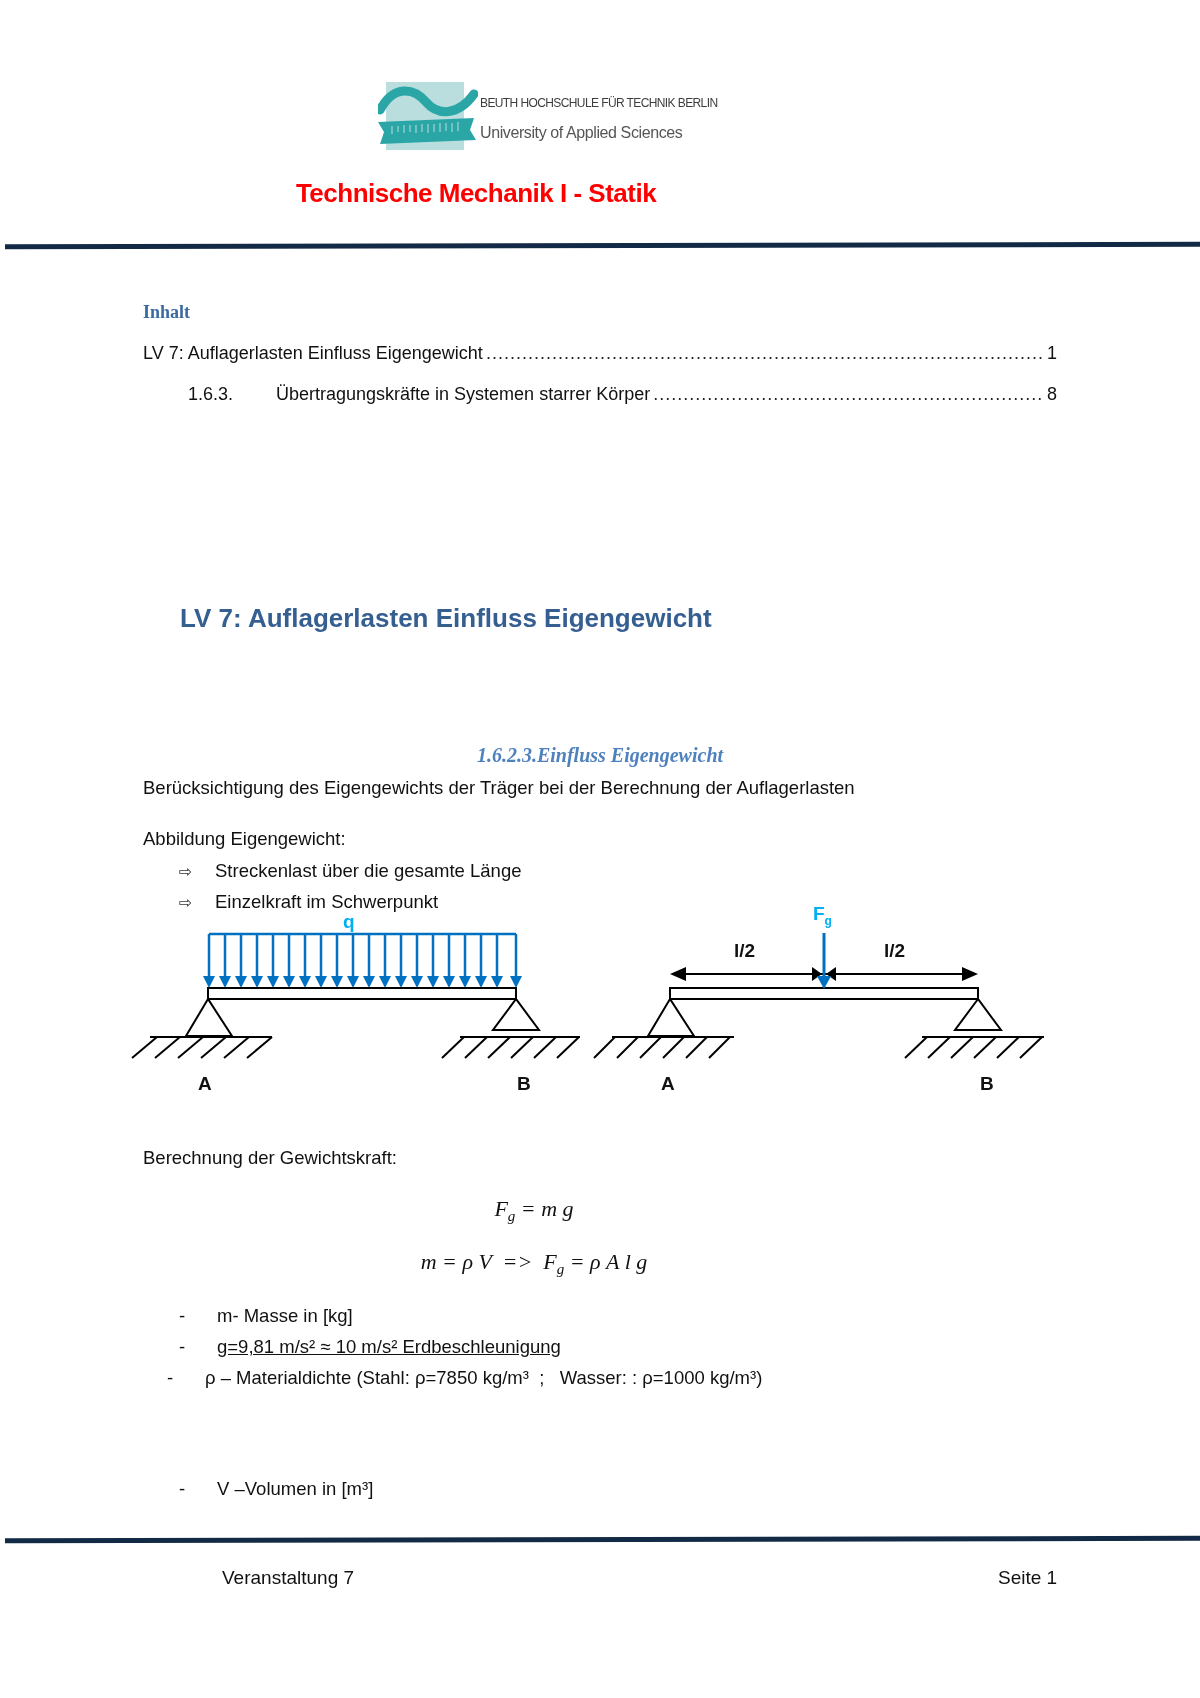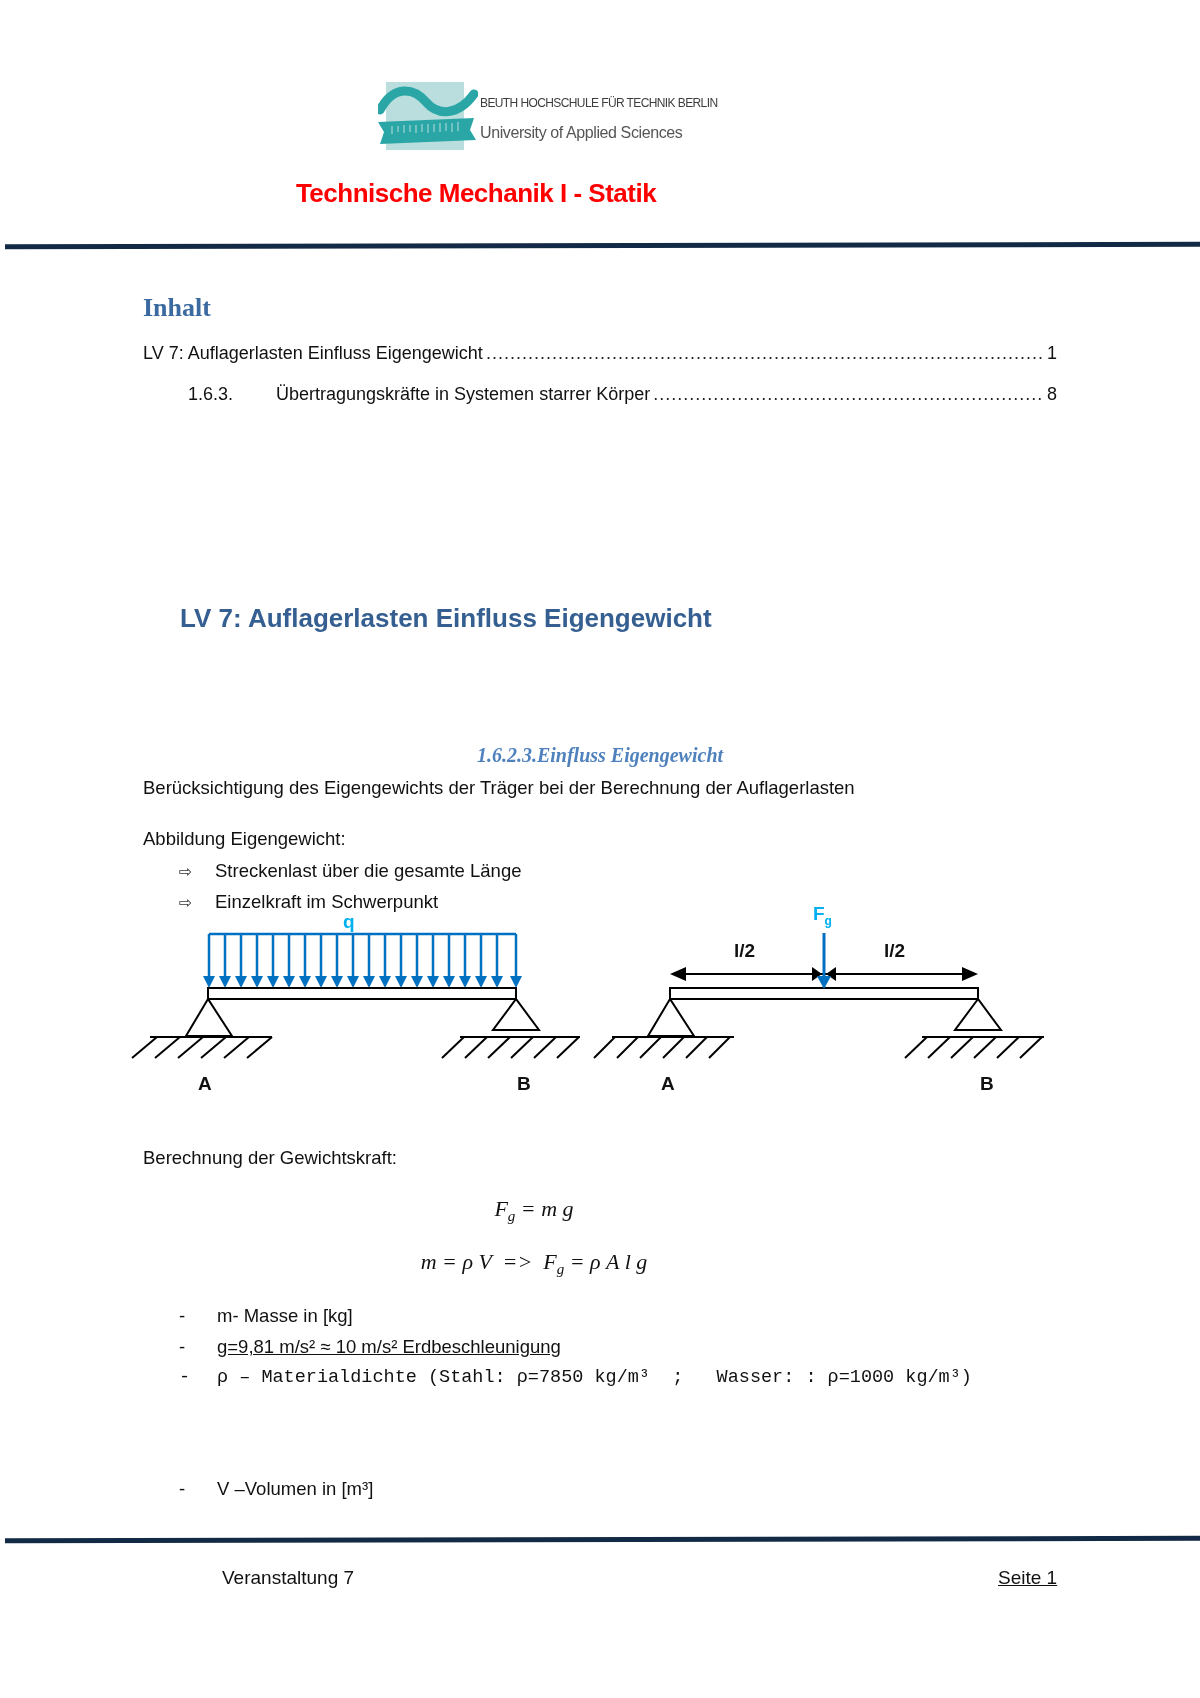--- a/index.html
+++ b/index.html
@@ -4,21 +4,21 @@
 <style>
   html, body { margin:0; padding:0; background:#ffffff; }
   body { width:1200px; height:1698px; position:relative; overflow:hidden;
          font-family:"Liberation Sans", "DejaVu Sans", sans-serif; color:#000; }
   .abs { position:absolute; }
   .logo { left:378px; top:82px; width:450px; height:72px; }
   .logo-text1 { position:absolute; left:102px; top:14px; font-size:12px; letter-spacing:-0.6px; color:#3d3d3d; font-family:"Liberation Sans", sans-serif; white-space:nowrap; }
   .logo-text2 { position:absolute; left:102px; top:42px; font-size:16px; letter-spacing:-0.4px; color:#555; white-space:nowrap; }
   .doc-title { left:0; width:952px; top:178px; text-align:center; color:#ff0000; font-weight:bold; font-size:26px; letter-spacing:-0.5px; }
   .rule { left:5px; width:1195px; height:5px; background:#122a45; }
-  .toc-heading { left:143px; top:293px; font-family:"Liberation Serif", serif; font-weight:bold; font-size:26px; color:#3b6aa0; }
+  .toc-heading { left:143px; top:302px; font-family:"Liberation Serif", serif; font-weight:bold; font-size:18px; color:#3b6aa0; }
   .toc-row { font-size:18px; color:#111; display:flex; align-items:baseline; white-space:nowrap; }
   .toc-row .dots { flex:1; overflow:hidden; margin:0 3px; color:#222; letter-spacing:1px; }
   .toc-row .dots::before { content:"................................................................................................................................................................................................................................"; }
   .h1 { left:180px; top:603px; font-size:26px; font-weight:bold; color:#365f91; }
   .h3 { left:0; width:1200px; top:744px; text-align:center; font-family:"Liberation Serif", serif; font-style:italic; font-weight:bold; font-size:20px; color:#4f81bd; }
   .h3 .num { }
   .body-text { font-size:18.5px; color:#111; white-space:nowrap; }
   .bullet-arrow { display:inline-block; width:36px; color:#333; font-size:16px; }
   .dash { display:inline-block; width:38px; }
   .formula { left:0; width:1068px; text-align:center; font-family:"Liberation Serif", serif; font-style:italic; font-size:22px; color:#111; }
@@ -227,22 +227,22 @@
 <div class="abs formula" style="top:1249px;">
   <span style="white-space:pre">m = ρ V  =&gt;  </span><span>F</span><sub>g</sub><span style="white-space:pre"> = ρ A l g</span>
 </div>
 
 <div class="abs body-text" style="left:179px; top:1305px;">
   <span class="dash">-</span><span>m- Masse in [kg]</span>
 </div>
 <div class="abs body-text" style="left:179px; top:1336px;text-decoration:underline;">
   <span class="dash">-</span><span>g=9,81 m/s² ≈ 10 m/s² Erdbeschleunigung</span>
 </div>
-<div class="abs body-text" style="left:179px; top:1367px;font-family:Liberation Mono, monospace;">
+<div class="abs body-text" style="left:167px; top:1367px;">
   <span class="dash">-</span><span style="white-space:pre">ρ – Materialdichte (Stahl: ρ=7850 kg/m³  ;   Wasser: : ρ=1000 kg/m³)</span>
 </div>
 <div class="abs body-text" style="left:179px; top:1478px;">
   <span class="dash">-</span><span>V –Volumen in [m³]</span>
 </div>
 
 <div class="abs rule" style="top:1537px; transform:rotate(-0.12deg);"></div>
 <div class="abs footer" style="left:222px; top:1567px;">Veranstaltung 7</div>
-<div class="abs footer" style="left:998px; top:1567px;text-decoration:underline;">Seite 1</div>
+<div class="abs footer" style="left:998px; top:1567px;">Seite 1</div>
 
 </body></html>

